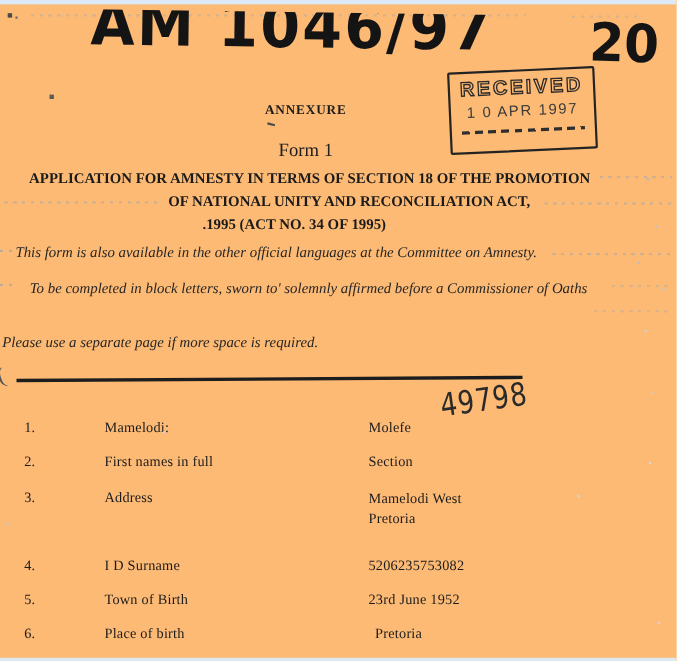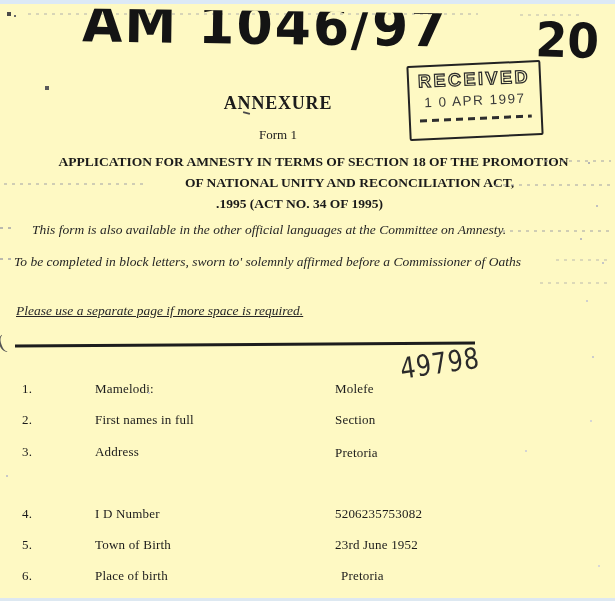--- a/index.html
+++ b/index.html
@@ -3,21 +3,21 @@
 <meta charset="utf-8">
 <style>
   * { margin: 0; padding: 0; box-sizing: border-box; }
   html, body { width: 615px; height: 601px; }
   body { font-family: "Liberation Serif", serif; }
 
   .page {
     position: relative;
     width: 615px;
     height: 601px;
-    background: #fef9c3;
+    background: #fdba74;
     overflow: hidden;
     color: #1f1f1f;
   }
 
   
   .edge-top {
     position: absolute; top: 0; left: 0; width: 615px; height: 4px;
     background: #dce9f6;
   }
   .edge-bottom {
@@ -68,51 +68,51 @@
     white-space: nowrap;
   }
   .stamp-dashes {
     margin-top: 9px; width: 86%; height: 2.5px;
     background: repeating-linear-gradient(90deg, #2e2e2e 0 7px, transparent 7px 12px);
   }
 
   
   .annexure {
     position: absolute; top: 93px; left: 0; width: 556px;
-    text-align: center; font-weight: 700; font-size: 18px;
+    text-align: center; font-weight: 700; font-size: 12px;
     letter-spacing: 0.8px; color: #1c1c1c;
   }
   .annexure-mark {
     position: absolute; left: 243px; top: 112px; width: 7px; height: 2px;
     background: #4a4a4a; transform: rotate(14deg);
   }
   .form-label {
     position: absolute; top: 127px; left: 0; width: 556px;
-    text-align: center; font-size: 13px; color: #202020;
-  }
-
-  .title-block { position: absolute; top: 151px; left: 0; width: 615px; padding-left: 32px; }
+    text-align: center; font-size: 17px; color: #202020;
+  }
+
+  .title-block { position: absolute; top: 151px; left: 0; width: 615px; }
   .title-line {
     width: 615px; text-align: center;
     font-weight: 700; font-size: 13.5px; line-height: 21px;
     color: #1b1b1b; white-space: nowrap;
   }
   .title-line-1 { transform: translateX(-26px); }
   .title-line-2 { transform: translateX(10px); }
   .title-line-3 { transform: translateX(-40px); }
 
   
   .instr {
     position: absolute; left: 14px;
     font-style: italic; font-size: 13.5px; color: #262626;
     line-height: 19.5px; white-space: nowrap;
   }
-  .instr-1 { top: 220px; margin-left: 18px; }
-  .instr-2 { top: 252px; }
-  .instr-3 { top: 301px; left: 16px; text-decoration: underline; }
+  .instr-1 { top: 220px; }
+  .instr-2 { top: 252px; margin-left: 13px; }
+  .instr-3 { top: 301px; left: 2px; }
 
   
   .rule {
     position: absolute; left: 15px; top: 343px; width: 460px; height: 2.5px;
     background: #1d1d1d; transform: rotate(-0.35deg);
   }
   .rule-paren {
     position: absolute; left: -2px; top: 331px;
     font-size: 20px; color: #555; transform: rotate(-18deg);
   }
@@ -237,27 +237,28 @@
   <div class="row row-2">
     <span class="num">2.</span>
     <span class="label">First names in full</span>
     <span class="value">Section</span>
   </div>
 
   <div class="row row-3">
     <span class="num">3.</span>
     <span class="label">Address</span>
     <span class="value">
+      <span class="addr-line">Mamelodi West</span>
       <span class="addr-line">Pretoria</span>
     </span>
   </div>
 
   <div class="row row-4">
     <span class="num">4.</span>
-    <span class="label">I D Number</span>
+    <span class="label">I D Surname</span>
     <span class="value">5206235753082</span>
   </div>
 
   <div class="row row-5">
     <span class="num">5.</span>
     <span class="label">Town of Birth</span>
     <span class="value">23rd June 1952</span>
   </div>
 
   <div class="row row-6">

